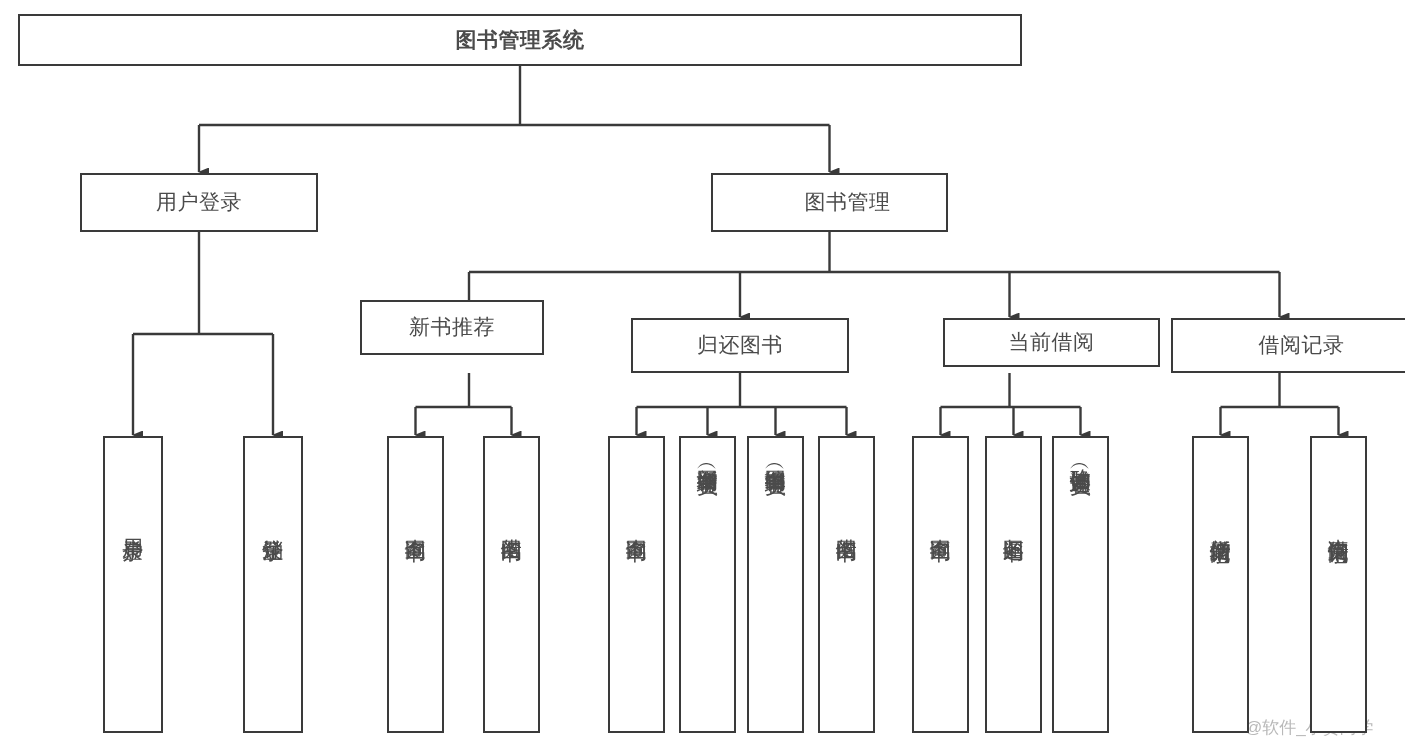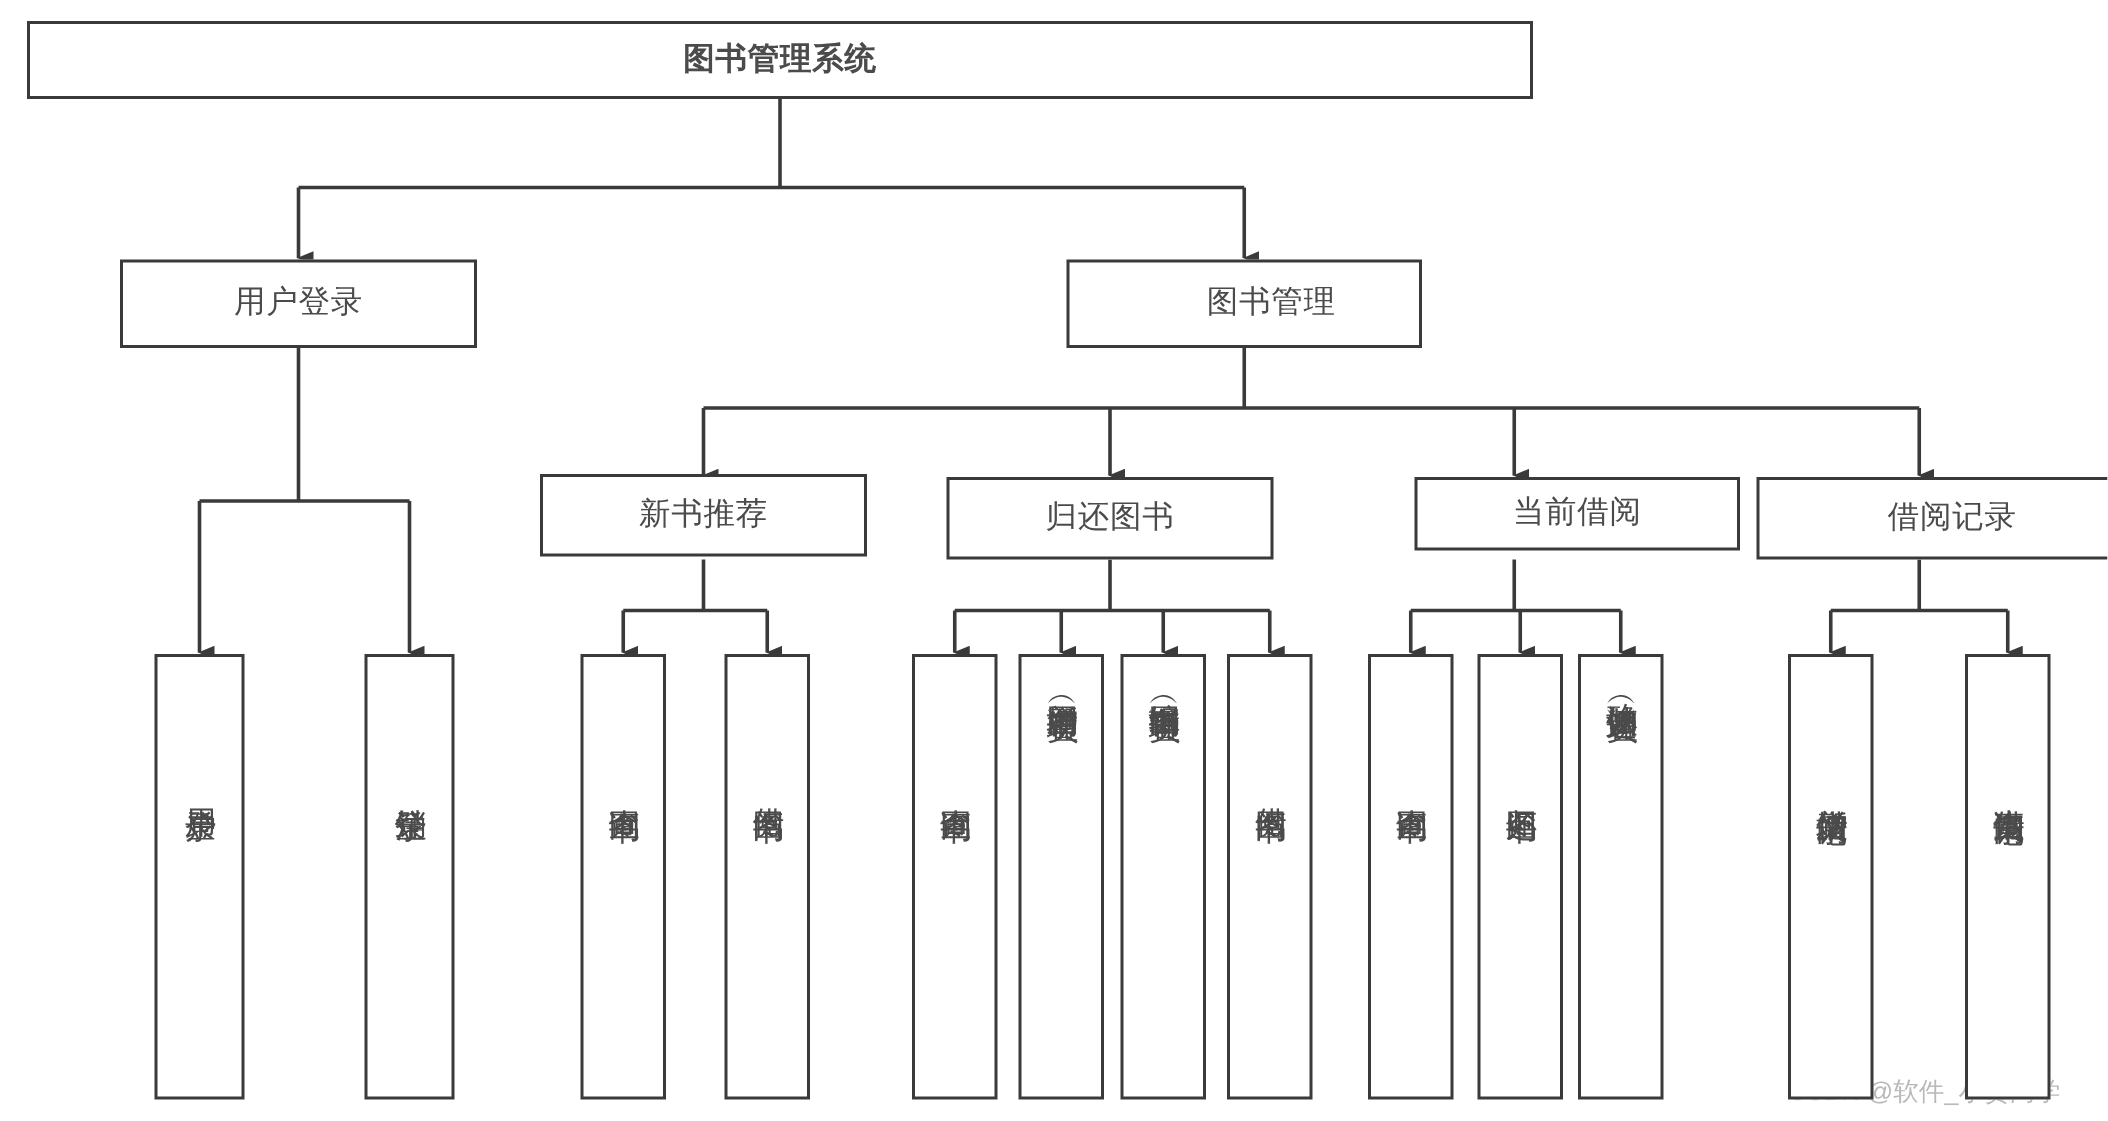--- a/index.html
+++ b/index.html
@@ -124,21 +124,21 @@
   </div>
 
   <div class="watermark" style="left: 1192px; top: 716px;">CSDN @软件_小贺同学</div>
 
 <div class="node-box horizontal" style="left: 80px; top: 173px; width: 238px; height: 59px;">
       <span class="node-label">用户登录</span>
     </div>
     <div class="node-box horizontal" style="left: 711px; top: 173px; width: 237px; height: 59px; padding-left: 36px;">
       <span class="node-label">图书管理</span>
     </div>
-    <div class="node-box horizontal" style="left: 360px; top: 316px; width: 218px; height: 55px;">
+    <div class="node-box horizontal" style="left: 360px; top: 300px; width: 184px; height: 55px;">
       <span class="node-label">新书推荐</span>
     </div>
     <div class="node-box horizontal" style="left: 631px; top: 318px; width: 218px; height: 55px;">
       <span class="node-label">归还图书</span>
     </div>
     <div class="node-box horizontal" style="left: 943px; top: 318px; width: 217px; height: 49px;">
       <span class="node-label">当前借阅</span>
     </div>
     <div class="node-box horizontal" style="left: 1171px; top: 318px; width: 261px; height: 55px;">
       <span class="node-label">借阅记录</span>

